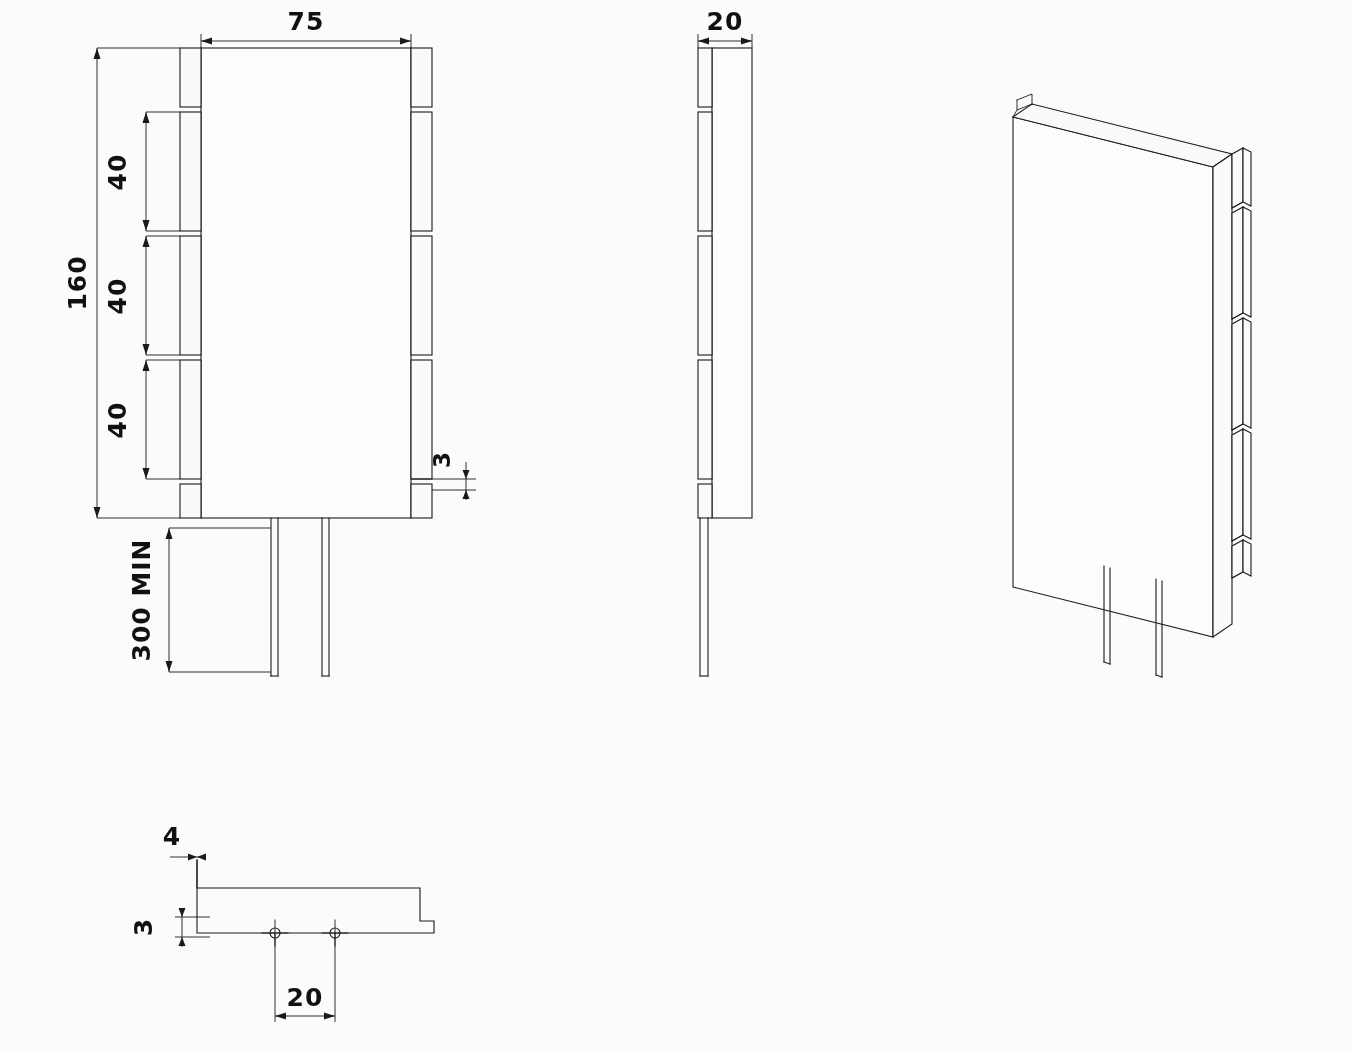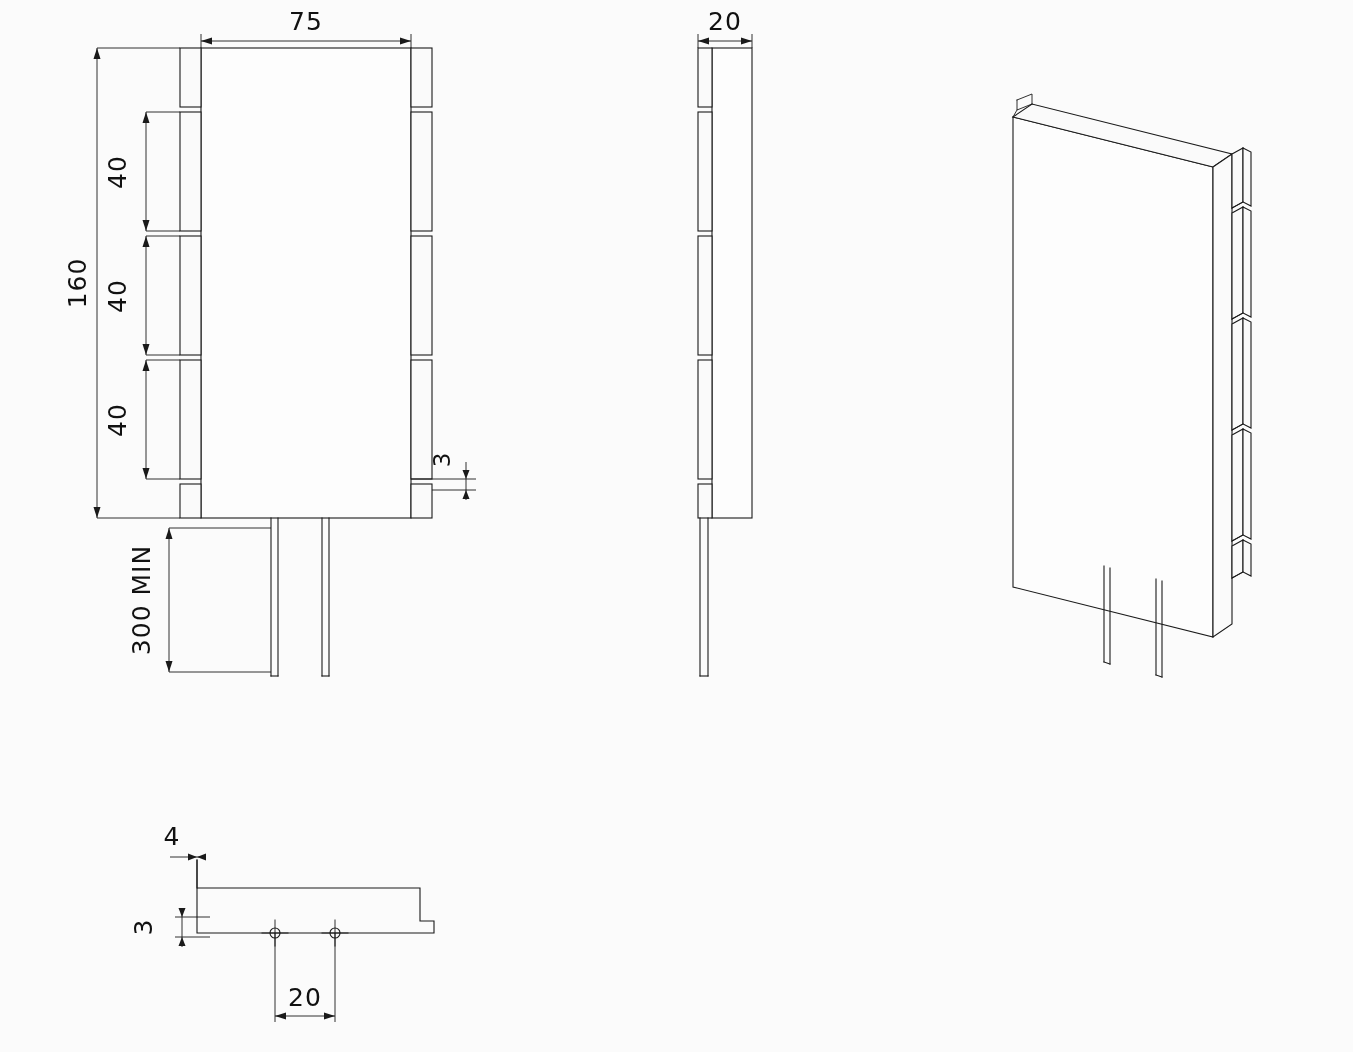--- a/index.html
+++ b/index.html
@@ -3,21 +3,21 @@
 <meta charset="utf-8">
 <style>
   html,body{margin:0;padding:0;}
   body{
     width:1353px;height:1052px;
     background:#fbfbfb;
     font-family:"Liberation Sans", sans-serif;
     overflow:hidden;
     position:relative;
   }
-  #sheet{position:absolute;left:0;top:0;width:1353px;height:896px;}
+  #sheet{position:absolute;left:0;top:0;width:1353px;height:896px;font-weight:bold;}
   svg{display:block;}
   .ln{stroke:#1a1a1a;stroke-width:1.1;fill:none;stroke-linecap:square;}
   .ln-thin{stroke:#1a1a1a;stroke-width:0.9;fill:none;stroke-linecap:square;}
   .dim{stroke:#1a1a1a;stroke-width:0.9;fill:none;}
   .face{fill:#fdfdfd;stroke:#1a1a1a;stroke-width:1.1;}
   .face2{fill:#fafafa;stroke:#1a1a1a;stroke-width:1.1;}
   .dtext{
     font-family:"DejaVu Sans", sans-serif;
     font-size:25px;
     fill:#111;

